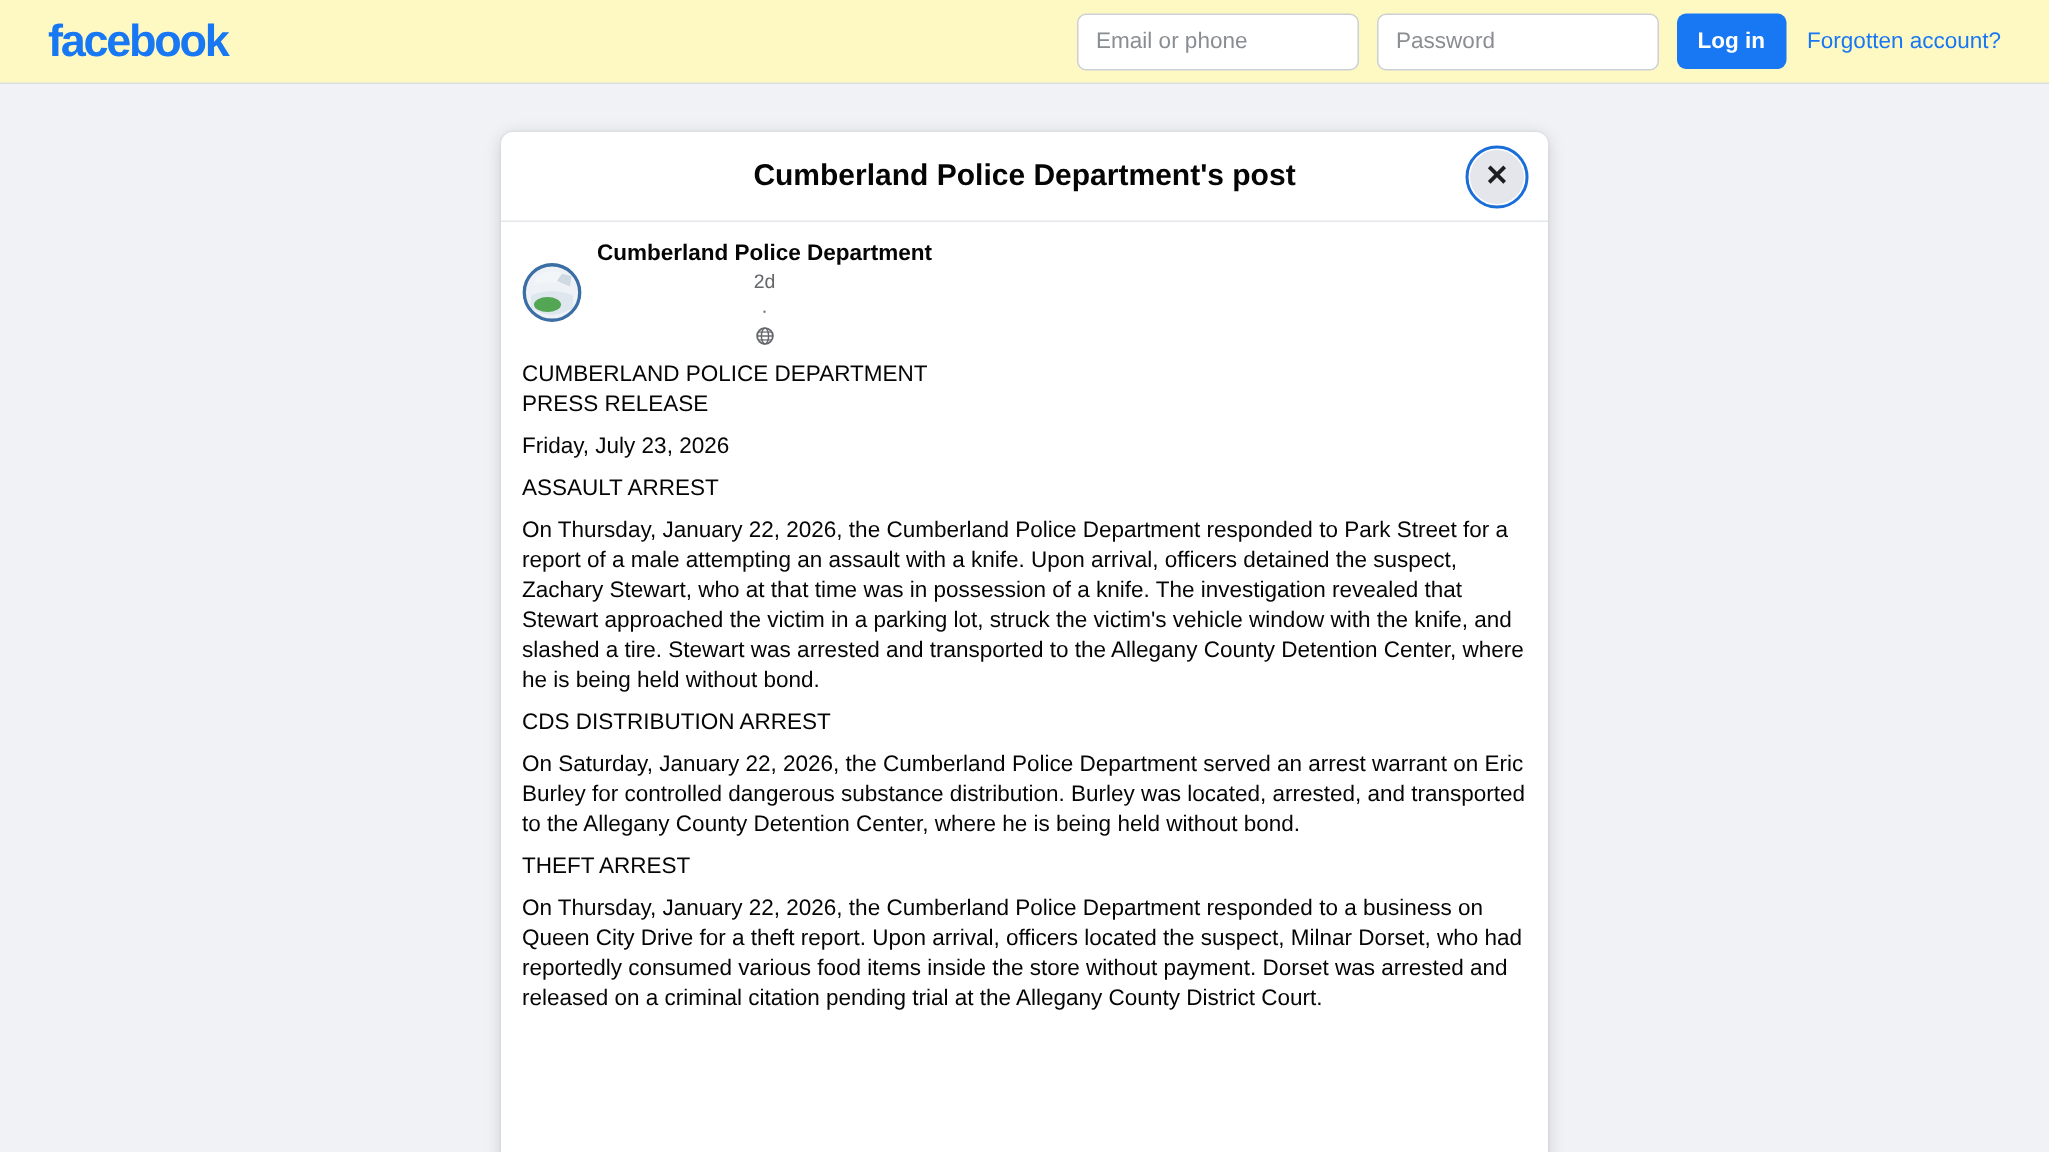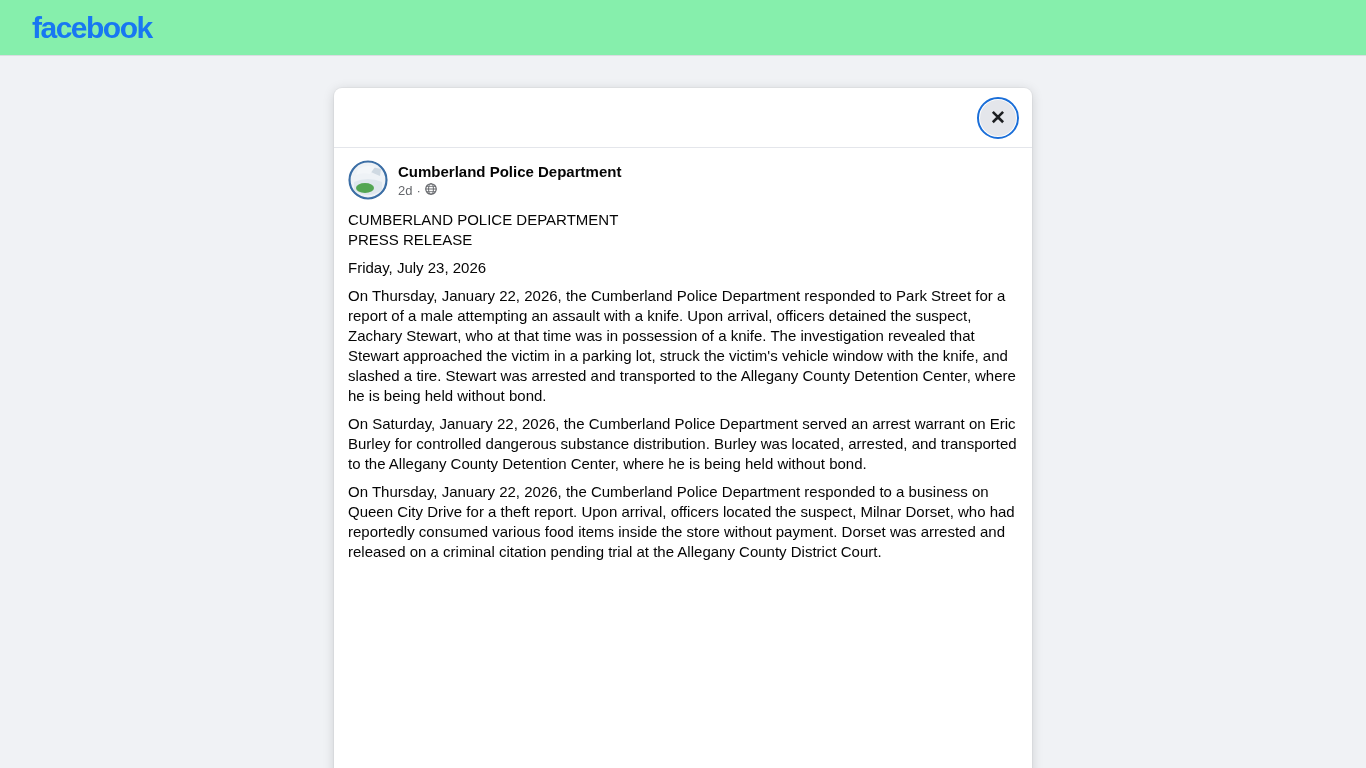--- a/index.html
+++ b/index.html
@@ -9,21 +9,21 @@
     height: 768px;
     overflow: hidden;
     background: #f0f2f5;
     font-family: "Liberation Sans", sans-serif;
     color: #050505;
   }
 
   
   .navbar {
     height: 55px;
-    background: #86efac;
+    background: #fef9c3;
     border-bottom: 1px solid #dadde1;
     display: flex;
     align-items: center;
     justify-content: space-between;
     padding: 0 32px;
   }
   .logo {
     font-size: 30px;
     font-weight: bold;
     letter-spacing: -1.5px;
@@ -133,38 +133,46 @@
     font-size: 15px;
     font-weight: bold;
     color: #050505;
     cursor: pointer;
   }
   .post-meta {
     font-size: 13px;
     color: #65676b;
     margin-top: 3px;
     display: flex;
-    align-items: flex-start;
+    align-items: center;
     gap: 4px;
+    flex-direction: column;
   }
   .globe { width: 12px; height: 12px; display: inline-block; }
 
   .post-body { font-size: 15px; line-height: 20px; color: #050505; }
   .post-paragraph { margin: 0 0 8px 0; }
   .post-paragraph:last-child { margin-bottom: 0; }
 </style>
 </head>
 <body>
 
 <header class="navbar">
   <div class="logo">facebook</div>
+  <div class="nav-right">
+    <input class="nav-input" type="text" placeholder="Email or phone" style="">
+    <input class="nav-input" type="password" placeholder="Password" style="">
+    <button class="login-btn">Log in</button>
+    <a class="forgot-link" href="#">Forgotten account?</a>
+  </div>
 </header>
 
 <div class="modal">
   <div class="modal-header">
+    <div class="modal-title">Cumberland Police Department's post</div>
     <button class="close-btn">✕</button>
   </div>
 
   <div class="post-content">
     <div class="post-header">
       <svg class="avatar" viewBox="0 0 40 40">
         <circle cx="20" cy="20" r="19" fill="#eef2f6"></circle>
         <path d="M6 22 Q20 16 34 22 L34 30 Q20 40 6 30 Z" fill="#dfe7ee"></path>
         <ellipse cx="17" cy="28" rx="9" ry="5" fill="#53a653"></ellipse>
         <path d="M24 7 L33 9 L32 16 Q27 14 23 12 Z" fill="#cfd9e2"></path>
@@ -183,18 +191,21 @@
             <line x1="2" y1="4.5" x2="14" y2="4.5" stroke="#65676b" stroke-width="1.1"></line>
             <line x1="2" y1="11.5" x2="14" y2="11.5" stroke="#65676b" stroke-width="1.1"></line>
           </svg>
         </div>
       </div>
     </div>
 
     <div class="post-body">
         <div class="post-paragraph">CUMBERLAND POLICE DEPARTMENT<br>PRESS RELEASE</div>
         <div class="post-paragraph">Friday, July 23, 2026</div>
+        <div class="post-paragraph">ASSAULT ARREST</div>
         <div class="post-paragraph">On Thursday, January 22, 2026, the Cumberland Police Department responded to Park Street for a report of a male attempting an assault with a knife. Upon arrival, officers detained the suspect, Zachary Stewart, who at that time was in possession of a knife. The investigation revealed that Stewart approached the victim in a parking lot, struck the victim's vehicle window with the knife, and slashed a tire. Stewart was arrested and transported to the Allegany County Detention Center, where he is being held without bond.</div>
+        <div class="post-paragraph">CDS DISTRIBUTION ARREST</div>
         <div class="post-paragraph">On Saturday, January 22, 2026, the Cumberland Police Department served an arrest warrant on Eric Burley for controlled dangerous substance distribution. Burley was located, arrested, and transported to the Allegany County Detention Center, where he is being held without bond.</div>
+        <div class="post-paragraph">THEFT ARREST</div>
         <div class="post-paragraph">On Thursday, January 22, 2026, the Cumberland Police Department responded to a business on Queen City Drive for a theft report. Upon arrival, officers located the suspect, Milnar Dorset, who had reportedly consumed various food items inside the store without payment. Dorset was arrested and released on a criminal citation pending trial at the Allegany County District Court.</div>
       </div>
   </div>
 </div>
 
 </body></html>

